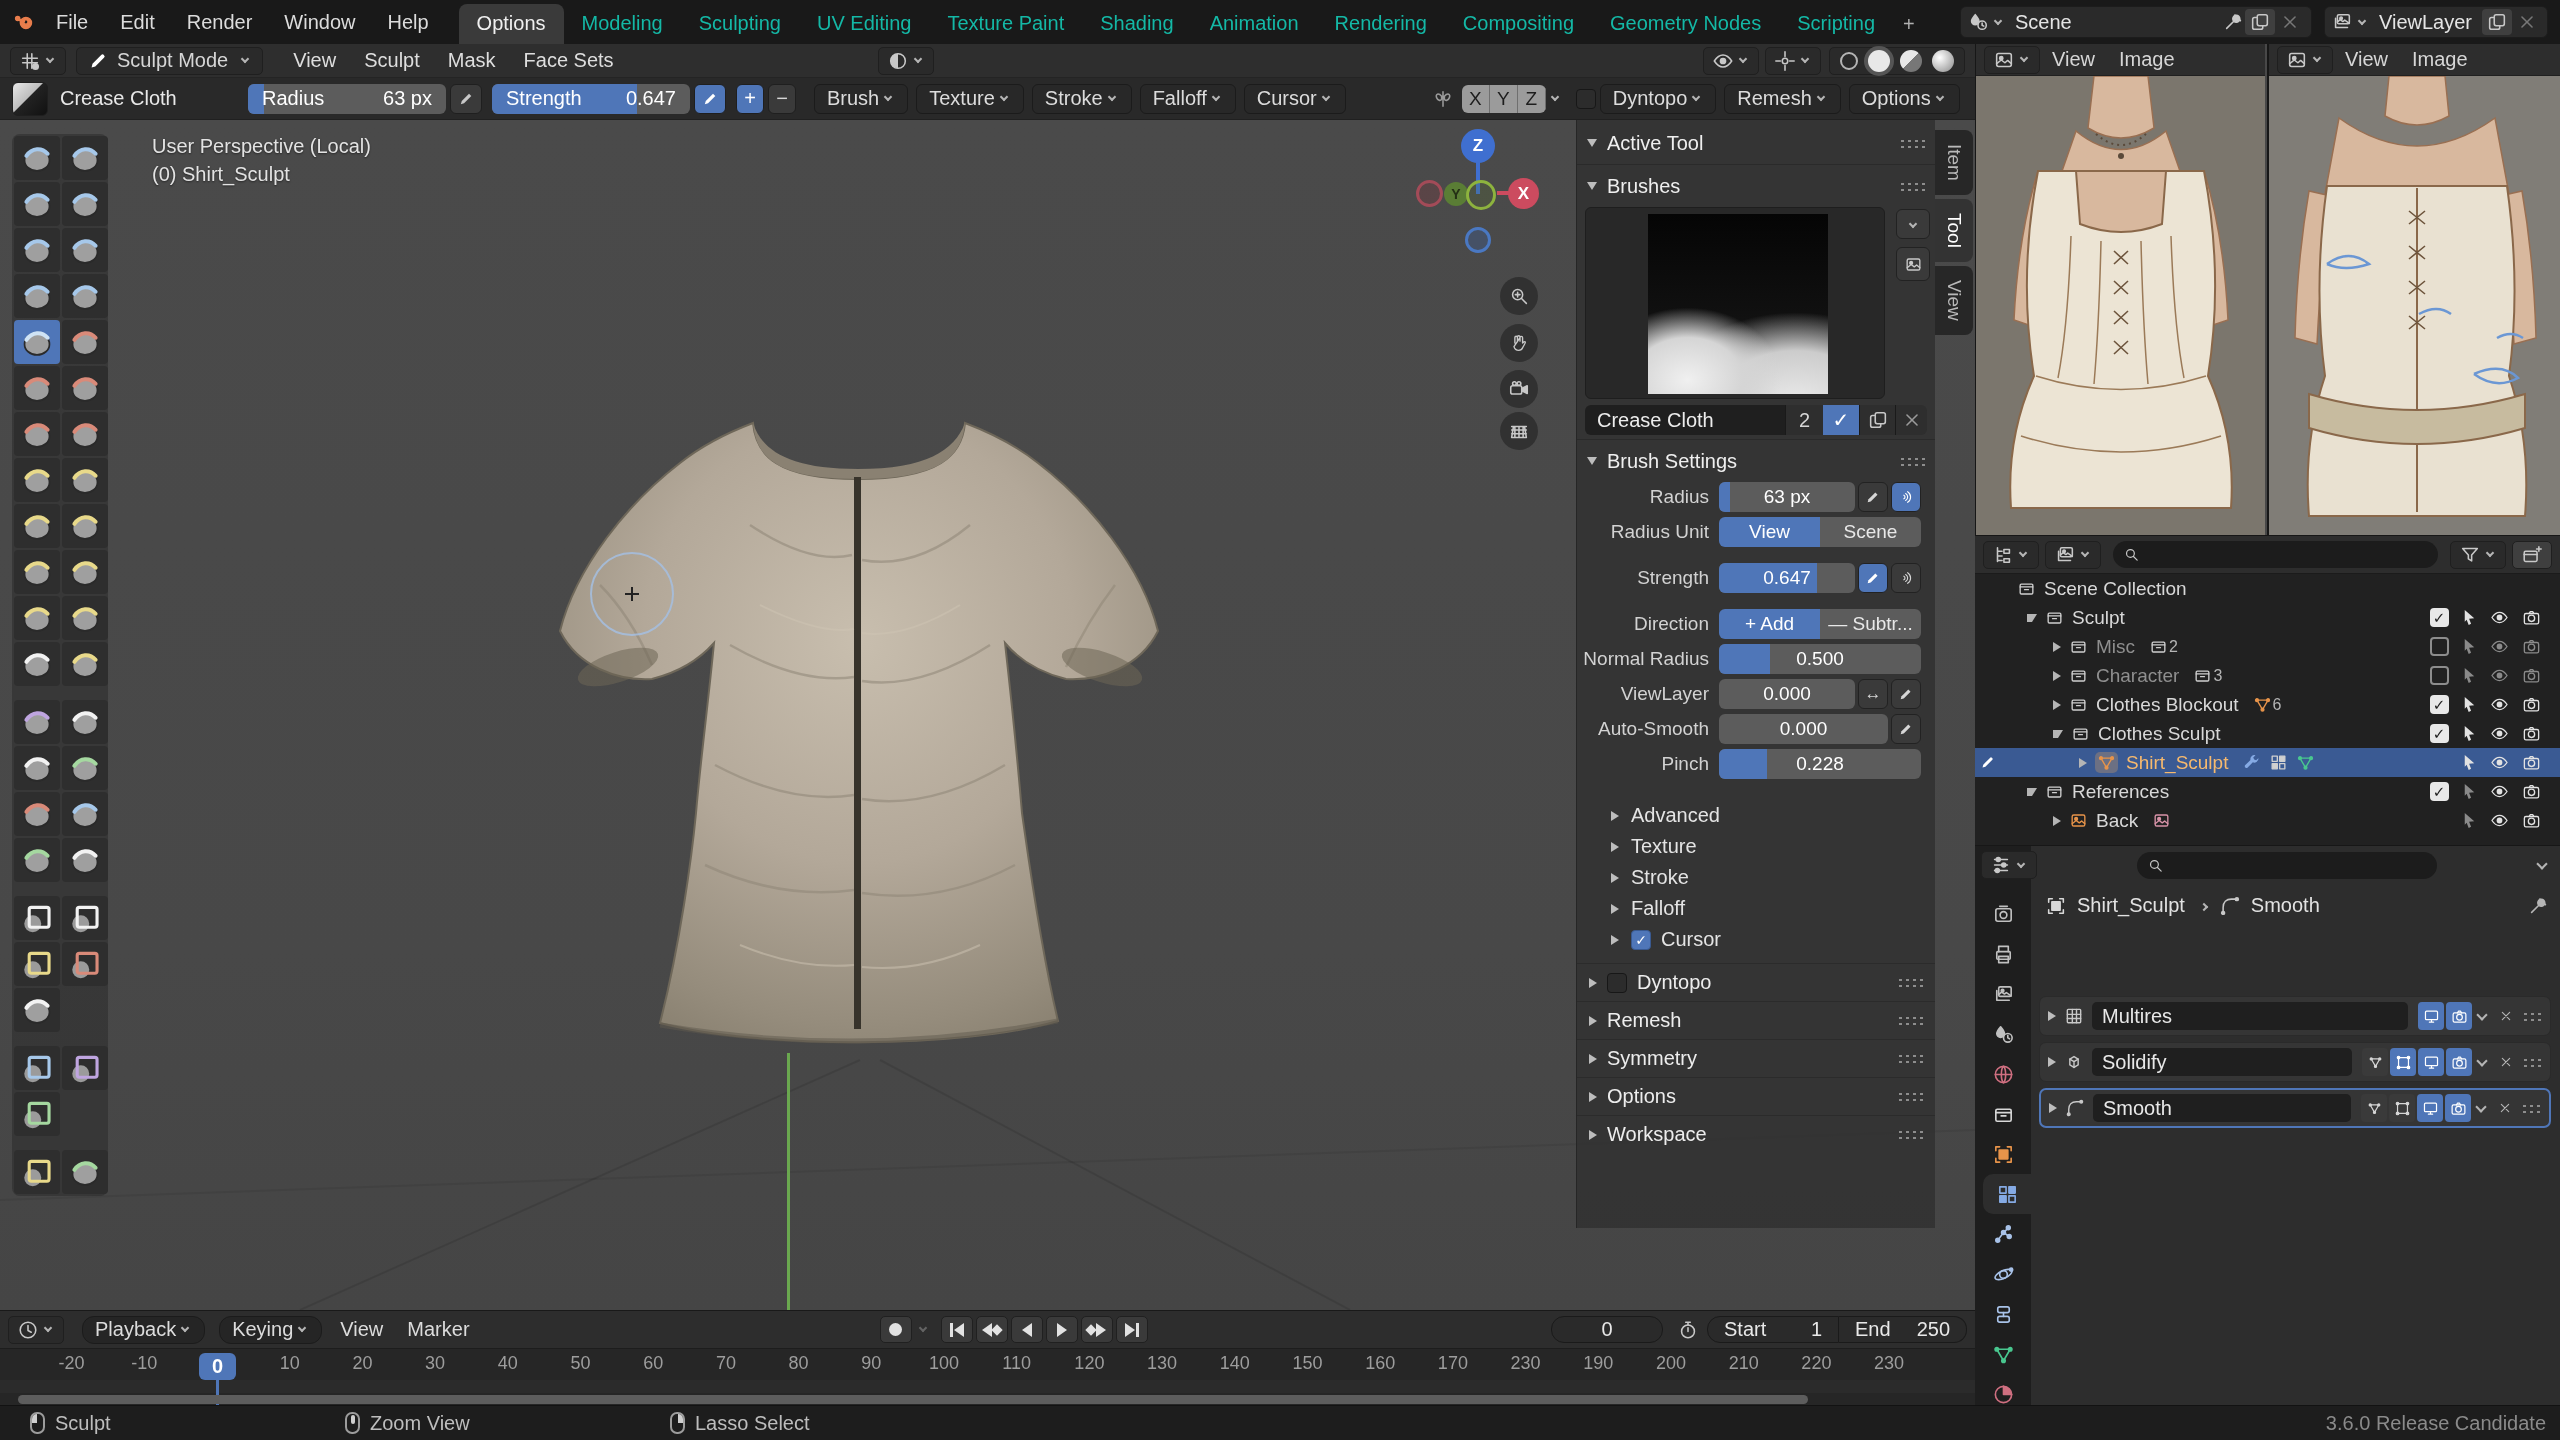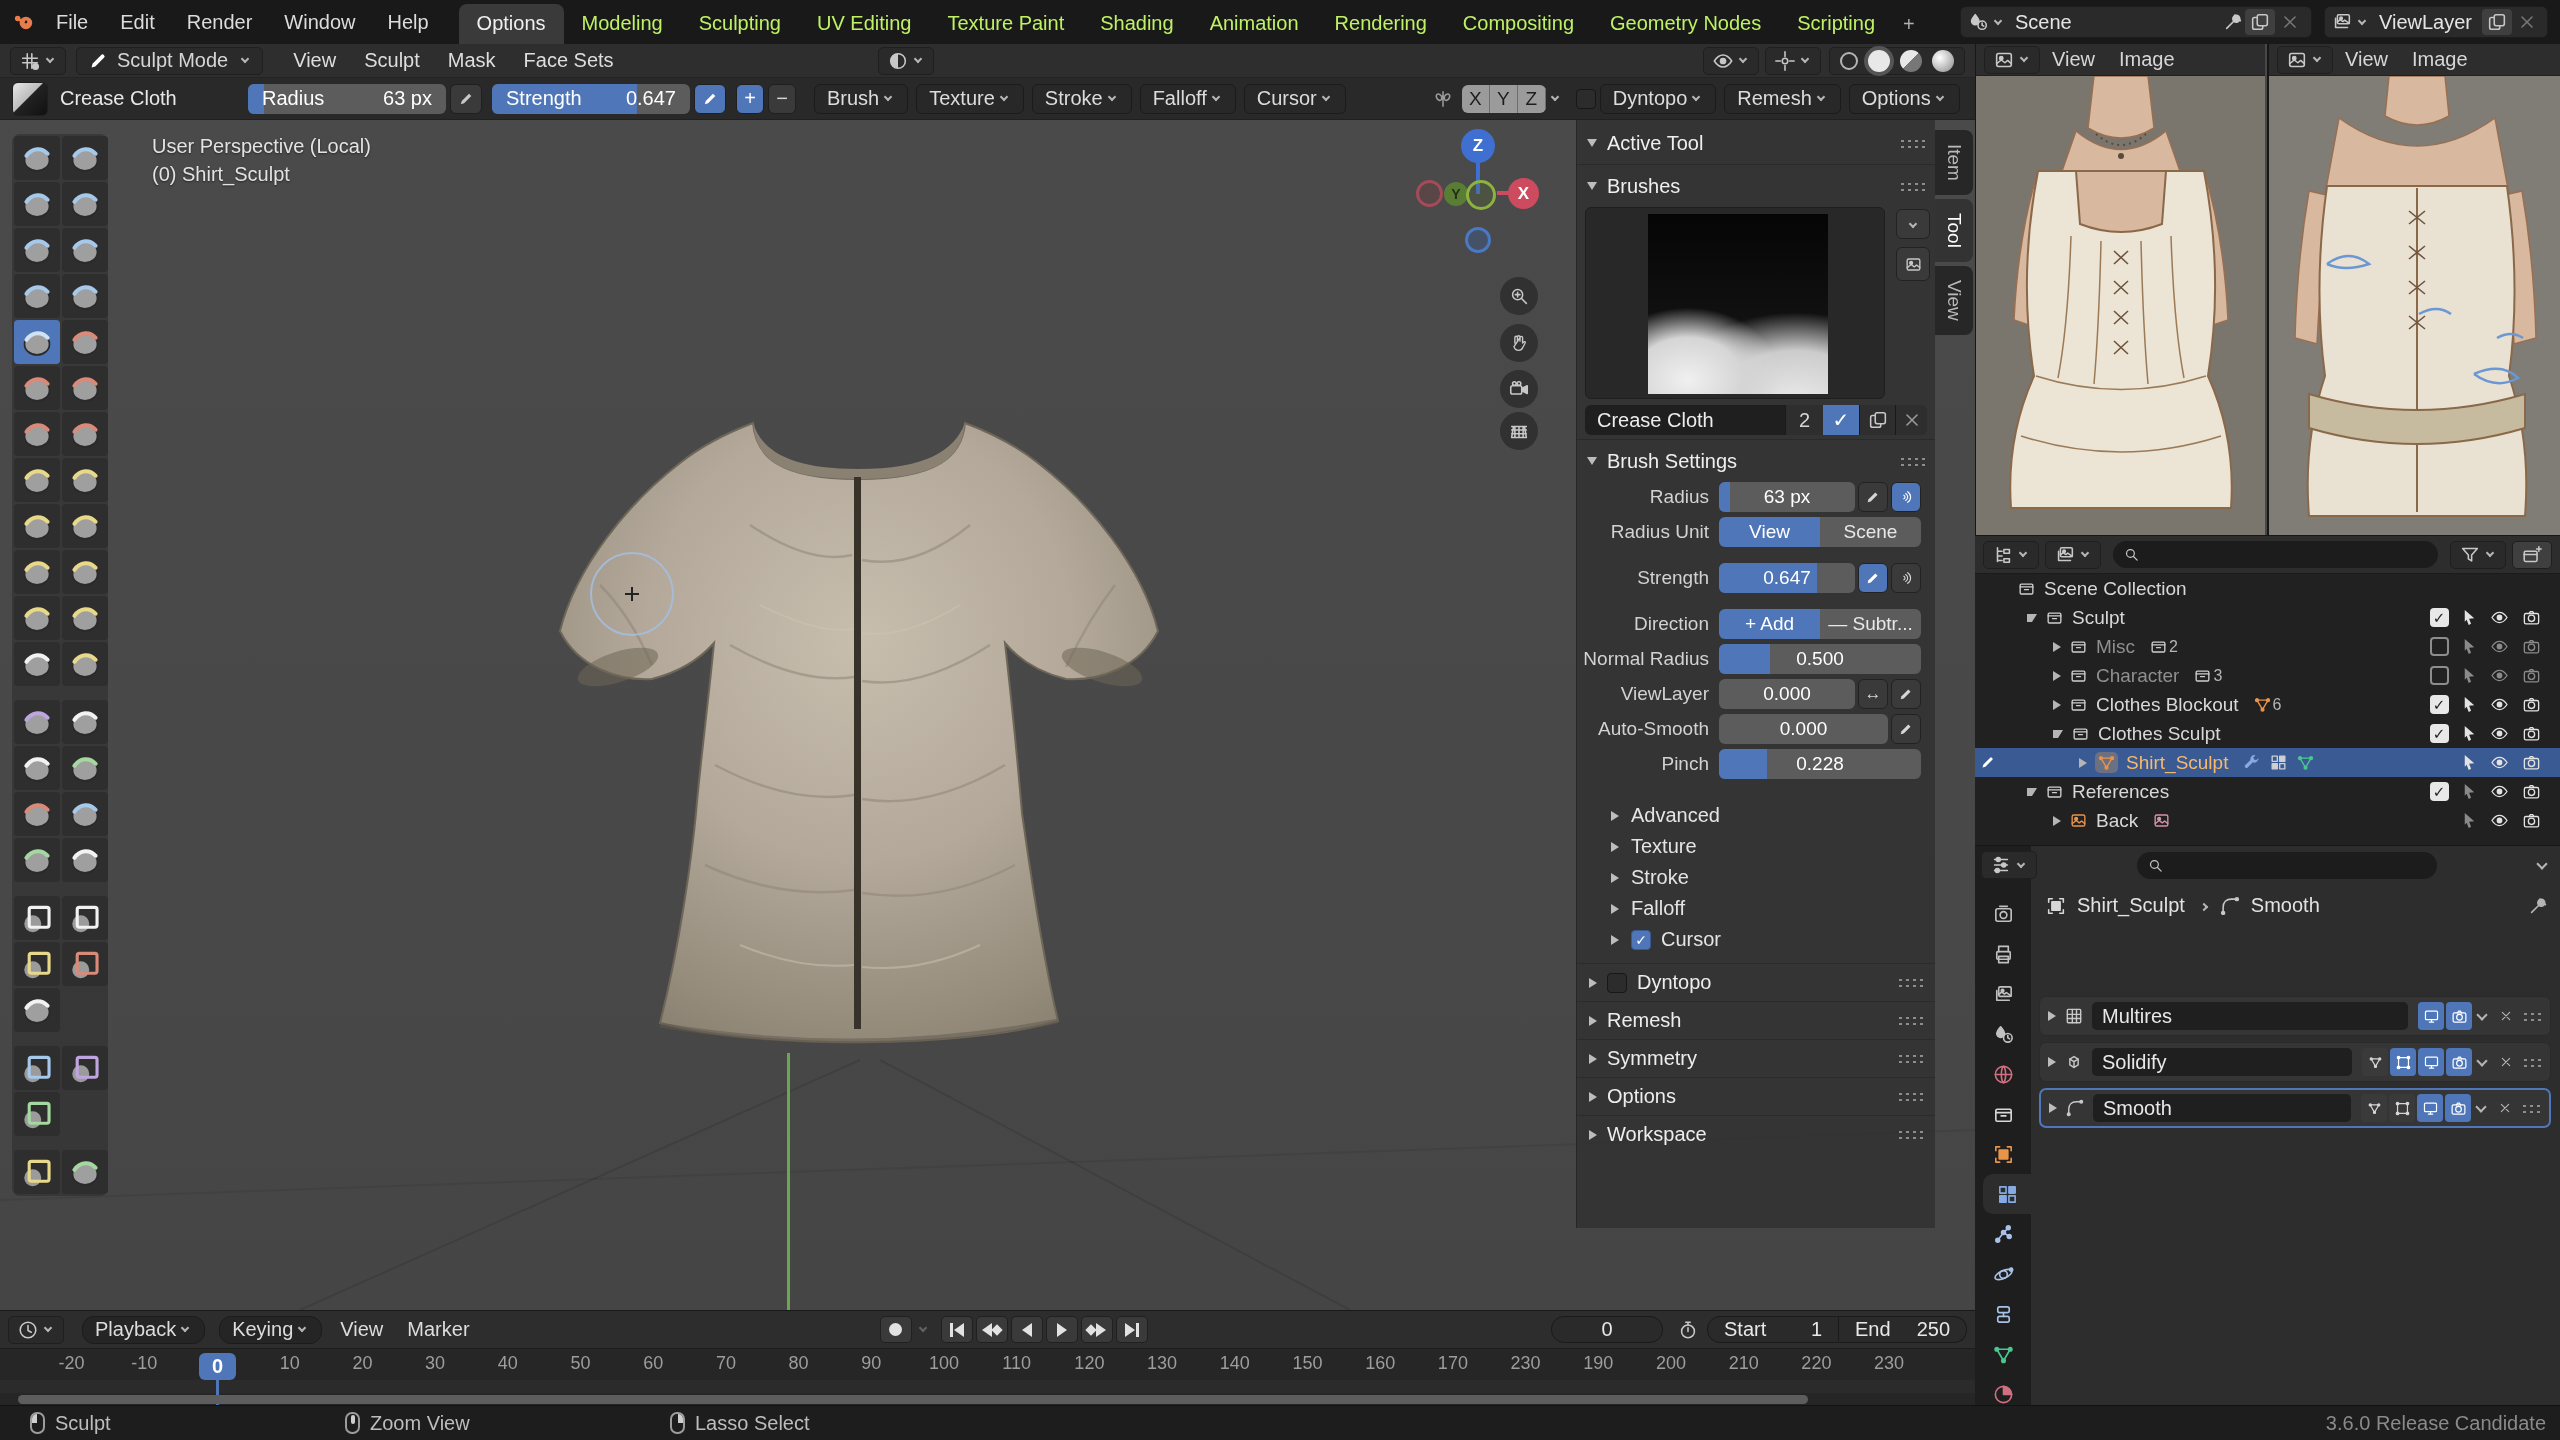--- a/index.html
+++ b/index.html
@@ -11,21 +11,21 @@
 .chev.sm{width:6px;height:6px}
 .tri-r{width:0;height:0;border-left:8px solid #bdbdbd;border-top:5px solid transparent;border-bottom:5px solid transparent;flex:none}
 .tri-d{width:0;height:0;border-top:8px solid #bdbdbd;border-left:5px solid transparent;border-right:5px solid transparent;flex:none}
 .grip{width:26px;height:11px;background-image:radial-gradient(#8d8d8d 1.3px,transparent 1.4px);background-size:7px 6px;flex:none}
 .icon{display:inline-flex;align-items:center;justify-content:center;color:#c8c8c8;flex:none}
 .icon svg{display:block}
 
 #topbar{position:absolute;left:0;top:0;width:2560px;height:44px;background:#191919;display:flex;align-items:center;padding:0 10px;z-index:40}
 .menu-item{padding:0 16px;color:#dcdcdc;cursor:default}
 #tabs{display:flex;align-items:flex-end;height:44px;margin-left:14px}
-.ws-tab{padding:8px 18px 9px;color:#bef264;border-radius:8px 8px 0 0}
+.ws-tab{padding:8px 18px 9px;color:#14b8a6;border-radius:8px 8px 0 0}
 .ws-tab.on{background:#3a3a3a;color:#f0f0f0}
 .ws-tab.add{color:#b0b0b0;padding:8px 10px}
 .idsel{display:flex;align-items:center;background:#2a2a2a;border:1px solid #1c1c1c;border-radius:6px;height:32px;margin-left:12px;padding:0 6px}
 .idsel .name{padding:0 10px;color:#e4e4e4}
 .idsel .mini{width:30px;height:26px;display:flex;align-items:center;justify-content:center;border-radius:4px}
 .idsel .mini.lit{background:#3f3f3f}
 
 #modebar{position:absolute;left:0;top:44px;width:1975px;height:34px;background:#2e2e2e;border-bottom:1px solid #242424;display:flex;align-items:center;padding:0 10px;z-index:30}
 #modebar .txt{padding:0 14px;color:#dedede}
 .hbtn{display:flex;align-items:center;background:#2a2a2a;border:1px solid #1f1f1f;border-radius:5px;height:28px;padding:0 8px}

